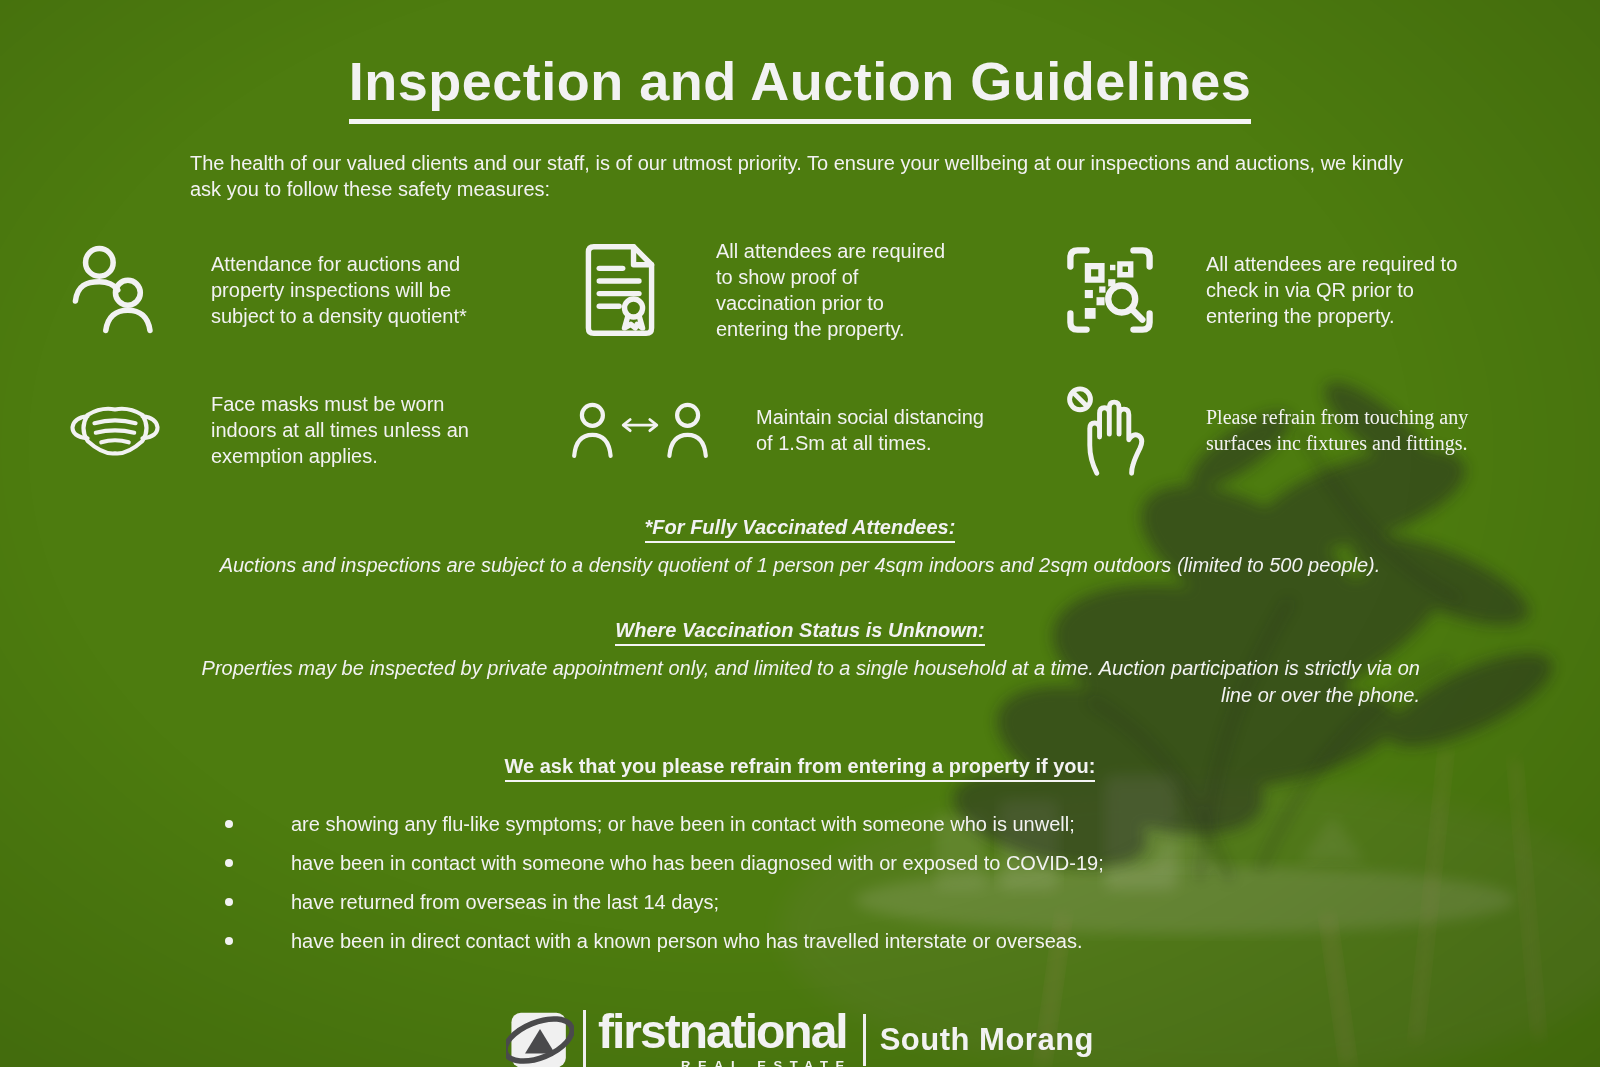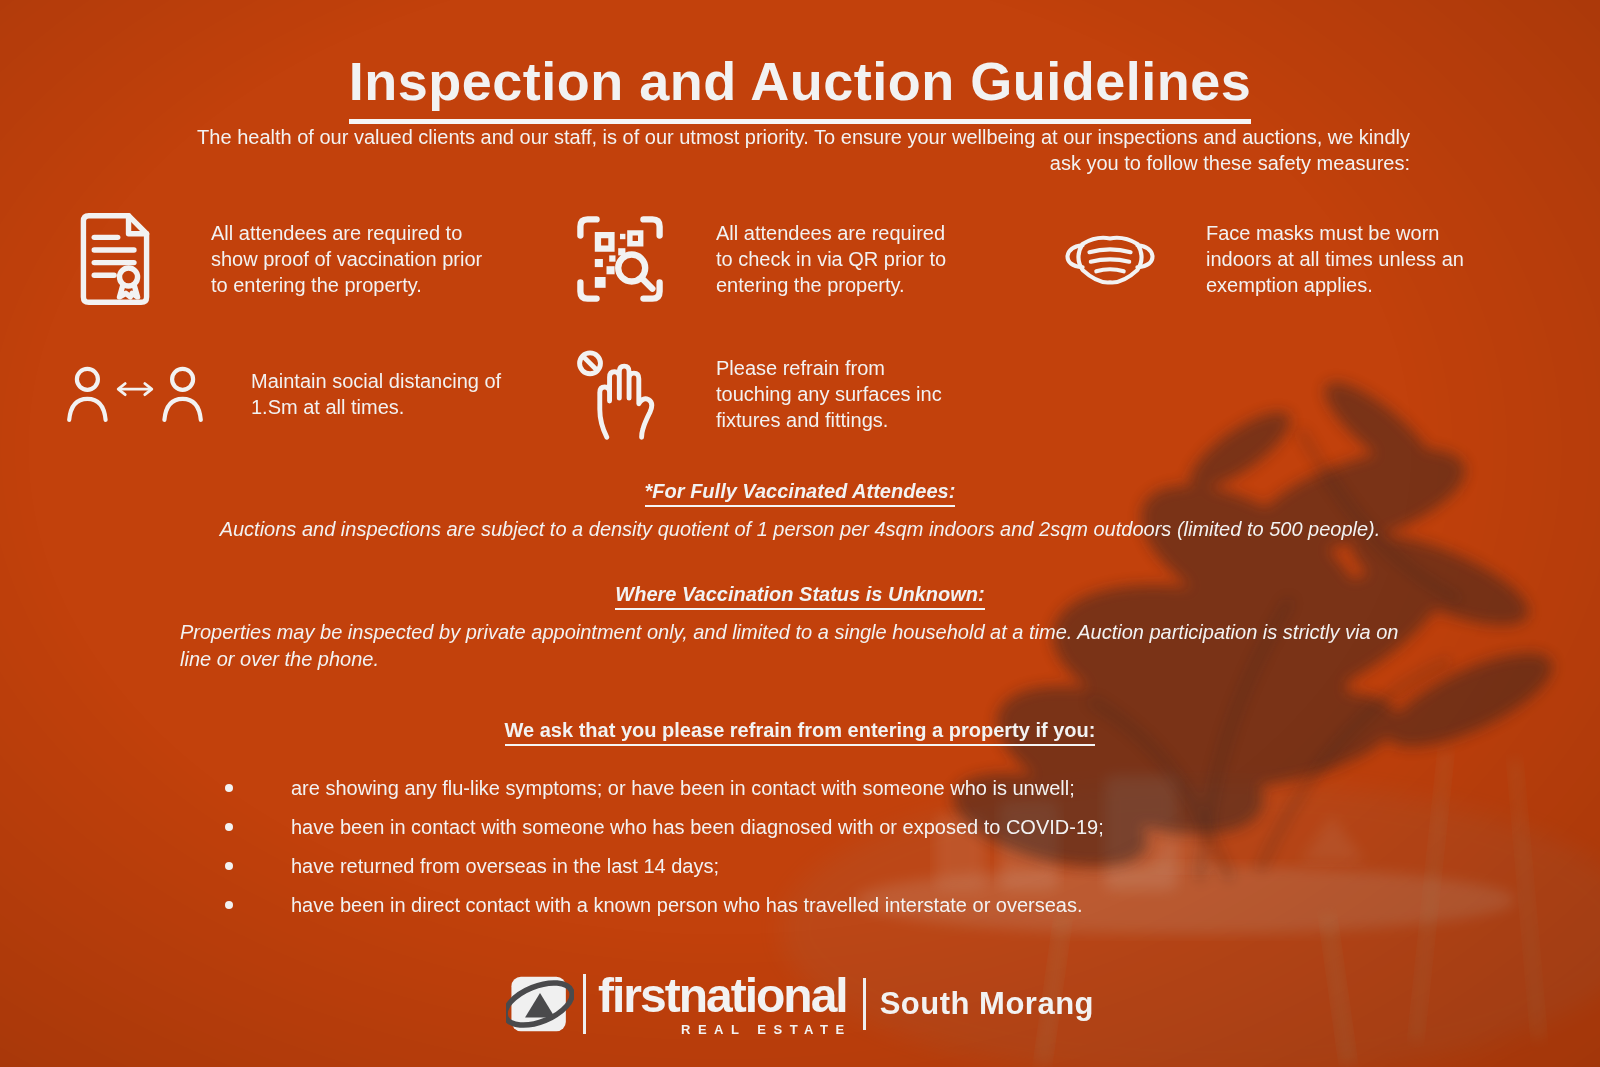--- a/index.html
+++ b/index.html
@@ -1,41 +1,41 @@
 <!DOCTYPE html>
 <html><head>
 <meta charset="utf-8">
 <style>
   html,body{margin:0;padding:0;background:#2e2e30;}
   .poster{
     position:relative;
     width:1600px;height:1067px;
-    background:#c2410c;
+    background:#4d7c0f;
     overflow:hidden;
     font-family:"Liberation Sans","DejaVu Sans",sans-serif;
     color:#f2f2f2;
   }
   .bg-art{position:absolute;inset:0;z-index:0;pointer-events:none;}
   .vignette{
     position:absolute;inset:0;z-index:1;pointer-events:none;
     background:radial-gradient(ellipse at 45% 42%, rgba(0,0,0,0) 55%, rgba(0,0,0,0.16) 100%);
   }
   .content{
     position:relative;z-index:2;
     display:flex;flex-direction:column;align-items:center;
     padding-top:50px;
   }
   .title{
     font-size:54px;font-weight:bold;letter-spacing:0.5px;
     border-bottom:5px solid #f5f5f5;padding-bottom:7px;
     white-space:nowrap;
   }
   .intro{
-    font-size:20px;line-height:26px;
-    text-align:right;max-width:1220px;
+    margin-top:26px;font-size:20px;line-height:26px;
+    text-align:left;max-width:1220px;
   }
   .grid{
     margin-top:36px;width:1470px;
     display:grid;grid-template-columns:505px 490px 475px;
     row-gap:42px;
   }
   .cell{display:flex;align-items:center;}
   .icon-box{flex:0 0 100px;display:flex;justify-content:center;align-items:center;}
   .icon-box svg{display:block;}
   .cell-text{font-size:20px;line-height:26px;margin-left:46px;}
@@ -43,21 +43,21 @@
   .cell:nth-child(2) .cell-text{max-width:240px;}
   .cell:nth-child(3) .cell-text{max-width:280px;}
   .cell:nth-child(4) .cell-text{max-width:270px;}
   .cell:nth-child(5) .cell-text{max-width:240px;}
   .cell:nth-child(6) .cell-text{max-width:280px;font-family:Liberation Serif, serif;}
   .section{margin-top:40px;text-align:center;display:flex;flex-direction:column;align-items:center;font-style:italic;}
   .section-heading{
     font-size:20px;font-weight:bold;
     border-bottom:2px solid #f5f5f5;padding-bottom:2px;
   }
-  .section-body{margin-top:9px;font-size:20px;line-height:27px;max-width:1240px;text-align:left;}
+  .section-body{margin-top:9px;font-size:20px;line-height:27px;max-width:1240px;text-align:right;}
   .refrain{margin-top:46px;display:flex;flex-direction:column;align-items:center;justify-content:space-between;}
   .bullets{margin-top:16px;width:1250px;display:flex;flex-direction:column;}
   .bullet-row{display:flex;align-items:flex-start;font-size:20px;line-height:26px;margin-top:13px;}
   .bullet-dot{
     flex:0 0 8px;width:8px;height:8px;border-radius:50%;
     background:#f2f2f2;margin:9px 58px 0 50px;
   }
   .footer{margin-top:52px;display:flex;align-items:center;}
   .fn-mark{display:block;}
   .fn-div1{width:3px;height:60px;background:#efefef;margin-left:9px;}
@@ -124,20 +124,31 @@
   <div class="vignette"></div>
 
   <div class="content">
 
     <div class="title">Inspection and Auction Guidelines</div>
 
     <div class="intro">The health of our valued clients and our staff, is of our utmost priority. To ensure your wellbeing at our inspections and auctions, we kindly ask you to follow these safety measures:</div>
 
     <div class="grid">
 
+      <div class="cell">
+        <span class="icon-box">
+          <svg width="92" height="96" viewBox="0 0 100 104" fill="none" stroke="#f2f2f2" stroke-width="6" stroke-linecap="round" stroke-linejoin="round">
+            <circle cx="33" cy="22" r="15"></circle>
+            <path d="M7,64 C9,47 19,43 33,43 C43,43 49,46 53,52"></path>
+            <circle cx="64" cy="55" r="13.5"></circle>
+            <path d="M40,96 C42,81 51,74 64,74 C77,74 86,81 88,96"></path>
+          </svg>
+        </span>
+        <div class="cell-text">Attendance for auctions and property inspections will be subject to a density quotient*</div>
+      </div>
 
       <div class="cell">
         <span class="icon-box">
           <svg width="74" height="94" viewBox="0 0 82 104" fill="none" stroke="#f2f2f2" stroke-width="6" stroke-linecap="round" stroke-linejoin="round">
             <path d="M6,10 Q6,4 12,4 L56,4 L76,24 L76,94 Q76,100 70,100 L12,100 Q6,100 6,94 Z"></path>
             <path d="M56,4 L56,24 L76,24"></path>
             <line x1="18" y1="28" x2="44" y2="28"></line>
             <line x1="18" y1="42" x2="62" y2="42"></line>
             <line x1="18" y1="56" x2="62" y2="56"></line>
             <line x1="18" y1="70" x2="40" y2="70"></line>

